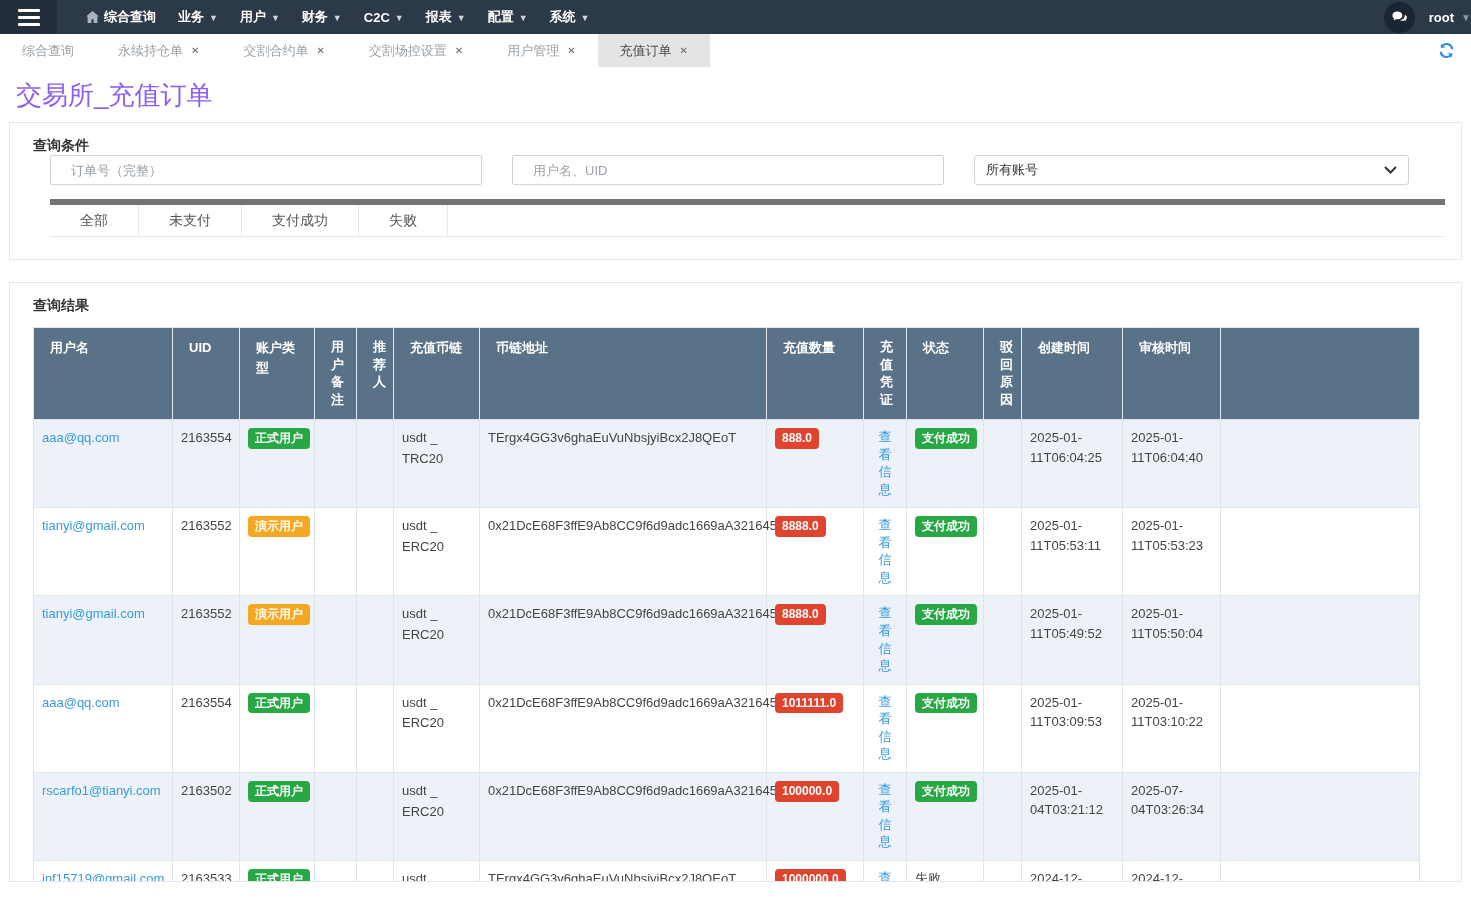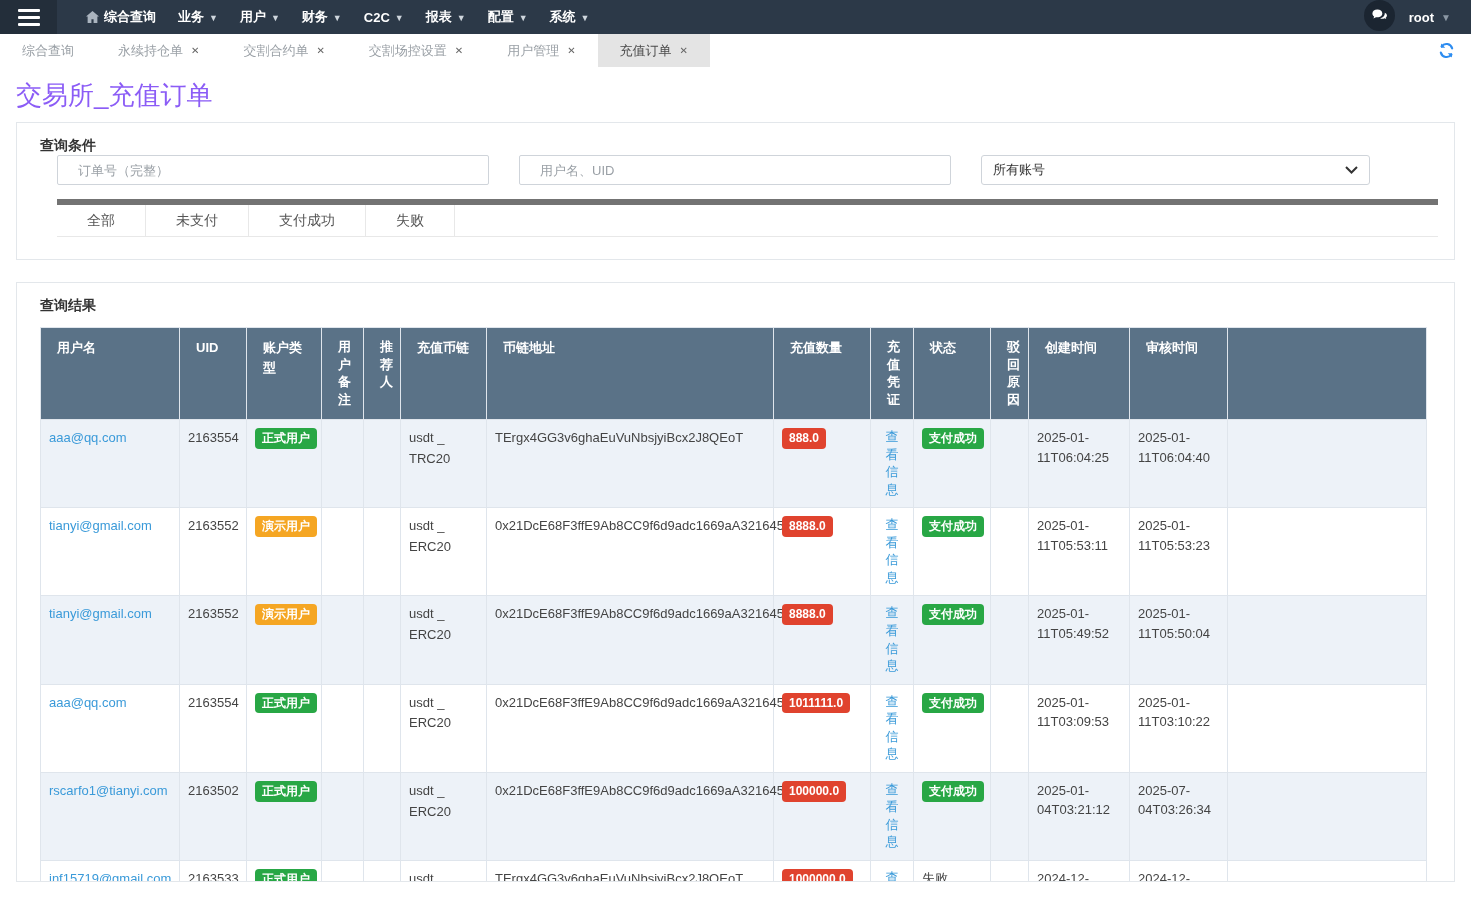--- a/index.html
+++ b/index.html
@@ -9,48 +9,48 @@
   
   .navbar { height:34px; background:var(--navbar); display:flex; align-items:stretch; color:#fff; }
   .nav-burger { width:57px; background:var(--navbar-dark); display:flex; flex-direction:column;
     justify-content:center; align-items:center; gap:4px; cursor:pointer; }
   .nav-burger span { display:block; width:22px; height:3px; background:#fff; border-radius:1px; }
   .nav-menu { display:flex; align-items:center; margin-left:18px; }
   .nav-item { display:flex; align-items:center; gap:5px; padding:0 11px; height:34px;
     font-weight:bold; font-size:13px; color:#fff; cursor:pointer; white-space:nowrap; }
   .nav-item .caret { font-size:9px; color:#cfd6dd; margin-top:2px; }
   .home-icon svg { display:block; }
-  .nav-right { margin-left:auto; display:flex; gap:14px; padding-right:20px; }
+  .nav-right { margin-left:auto; display:flex; align-items:center; gap:14px; }
   .chat-circle { width:31px; height:31px; border-radius:50%; background:var(--navbar-darker);
     display:flex; align-items:center; justify-content:center; cursor:pointer; }
   .nav-user { display:flex; align-items:center; gap:7px; font-weight:bold; cursor:pointer; }
   .nav-user .caret { font-size:10px; color:#8b97a4; }
 
   
   .tabrow { height:33px; background:#fff; display:flex; align-items:stretch; }
   .wtab { display:flex; align-items:center; gap:8px; padding:0 22px; font-size:13px;
     color:#9aa0a6; cursor:pointer; white-space:nowrap; }
   .wtab.active { background:#e4e4e4; color:#4a4a4a; }
   .wtab .close { font-size:10px; font-weight:bold; color:#666; }
   .tab-refresh { margin-left:auto; display:flex; align-items:center; padding:0 16px; cursor:pointer; }
 
   
   .page-title { font-size:26px; color:#8b5cf6; margin:11px 16px 9px 16px; font-weight:500; }
 
   
-  .panel { margin:0 16px; background:#fff; border:1px solid #e3e7eb; }
+  .panel { margin:0 9px; background:#fff; border:1px solid #e3e7eb; }
   .panel-title { font-size:14px; font-weight:bold; color:#333; padding:14px 23px 0 23px; }
 
   
   .form-row { display:flex; gap:30px; margin:0 16px 10px 40px; }
   .form-row:first-of-type { margin-top:18px; }
   .q-input { width:432px; height:30px; border:1px solid #cfd4da; border-radius:2px;
     padding:0 20px; font-size:13px; color:#333; font-family:inherit; outline:none; }
   .q-input::placeholder { color:#9aa0a6; }
-  .select-box { width:389px; height:30px; border:1px solid #cfd4da; border-radius:3px;
+  .select-box { width:435px; height:30px; border:1px solid #cfd4da; border-radius:3px;
     display:flex; align-items:center; justify-content:space-between; padding:12px 11px;
     cursor:pointer; color:#333; background:#fff; }
   .search-btn { width:200px; height:30px; background:var(--button); color:#fff;
     border:none; border-radius:2px; font-size:14px; font-family:inherit; cursor:pointer; }
   .status-strip { display:flex; margin:14px 16px 22px 40px;
     border-top:6px solid #737373; border-bottom:1px solid #e8e8e8; }
   .status-tab { padding:0 30px; line-height:31px; font-size:14px; color:#555;
     border-right:1px solid #e8e8e8; cursor:pointer; white-space:nowrap; }
   .status-strip .filler { flex:1; }
 

